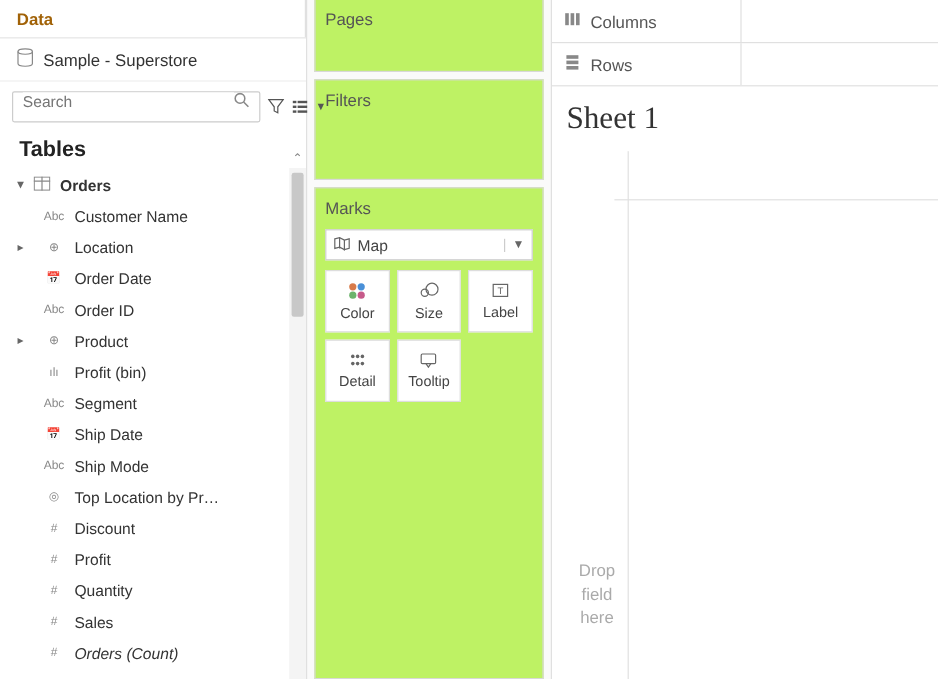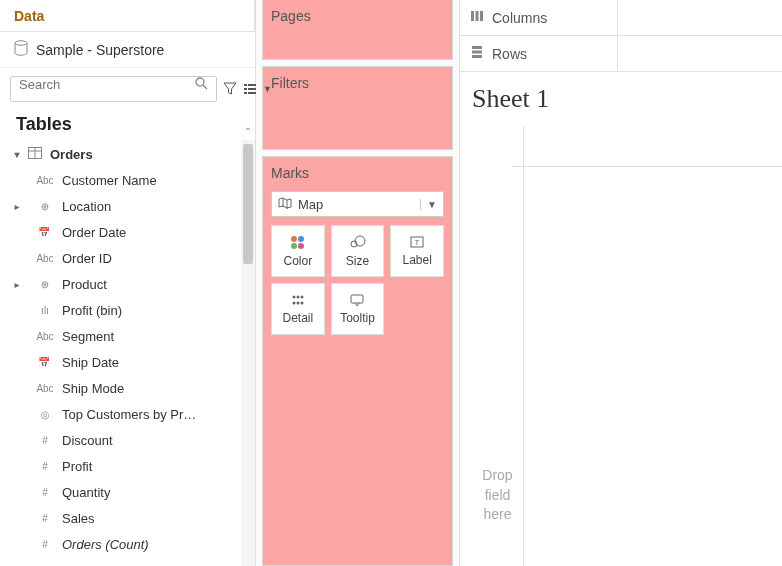--- a/index.html
+++ b/index.html
@@ -160,21 +160,21 @@
   width: 204px;
   background: #fafafa;
   border-right: 1px solid #e0e0e0;
   padding: 0 6px;
   display: flex;
   flex-direction: column;
   gap: 6px;
 }
 .card {
   border: 1px solid #d8d8d8;
-  background: #fca5a5;
+  background: #bef264;
   padding: 8px;
 }
 .card-title {
   font-size: 14px;
   color: #555;
 }
 .card.pages { height: 60px; margin-top: 0; border-top: none;}
 .card.filters { height: 84px; }
 .card.marks { flex: 1; }
 .mark-select {
@@ -377,21 +377,21 @@
             <span>Ship Date</span>
           </div>
           <div class="tree-row">
             <span class="expand"></span>
             <span class="field-icon">Abc</span>
             <span>Ship Mode</span>
           </div>
           <div class="tree-row">
             <span class="expand"></span>
             <span class="field-icon">◎</span>
-            <span>Top Customers by Pr…</span>
+            <span>Top Location by Pr…</span>
           </div>
           <div class="tree-row">
             <span class="expand"></span>
             <span class="field-icon">#</span>
             <span>Discount</span>
           </div>
           <div class="tree-row">
             <span class="expand"></span>
             <span class="field-icon">#</span>
             <span>Profit</span>

